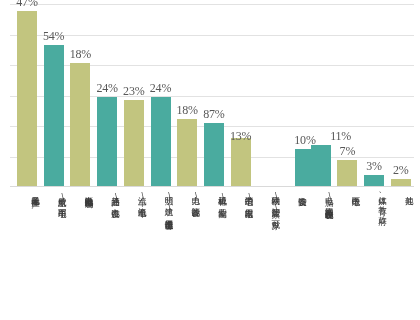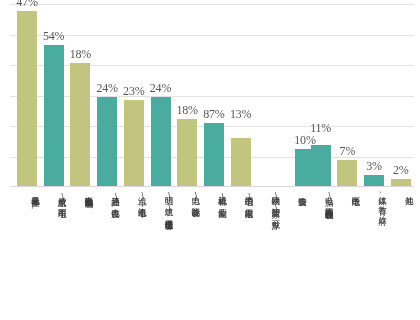--- a/index.html
+++ b/index.html
@@ -146,29 +146,29 @@
       <div class="bar-slot" style="left: 174.2px;">
         <div class="bar-rect" style="height: 67px;"></div>
         <div class="bar-value" style="bottom: 68px;">18%</div>
       </div>
       <div class="bar-slot" style="left: 200.9px;">
         <div class="bar-rect teal" style="height: 63px;"></div>
         <div class="bar-value" style="bottom: 64px;">87%</div>
       </div>
       <div class="bar-slot" style="left: 227.6px;">
         <div class="bar-rect" style="height: 48px;"></div>
-        <div class="bar-value" style="bottom: 64px;">13%</div>
+        <div class="bar-value" style="bottom: 42px;">13%</div>
       </div>
       <div class="bar-slot" style="left: 268px; margin-left: 24px;">
         <div class="bar-rect teal" style="height: 37px;"></div>
         <div class="bar-value" style="bottom: 38px;">10%</div>
       </div>
       <div class="bar-slot" style="left: 307.7px;">
         <div class="bar-rect teal" style="height: 41px;"></div>
-        <div class="bar-value" style="bottom: 50px;">11%</div>
+        <div class="bar-value" style="bottom: 42px; margin-left: 20px;">11%</div>
       </div>
       <div class="bar-slot" style="left: 334.4px;">
         <div class="bar-rect" style="height: 26px;"></div>
         <div class="bar-value" style="bottom: 27px;">7%</div>
       </div>
       <div class="bar-slot" style="left: 361.1px;">
         <div class="bar-rect teal" style="height: 11px;"></div>
         <div class="bar-value" style="bottom: 12px;">3%</div>
       </div>
       <div class="bar-slot" style="left: 387.8px;">

